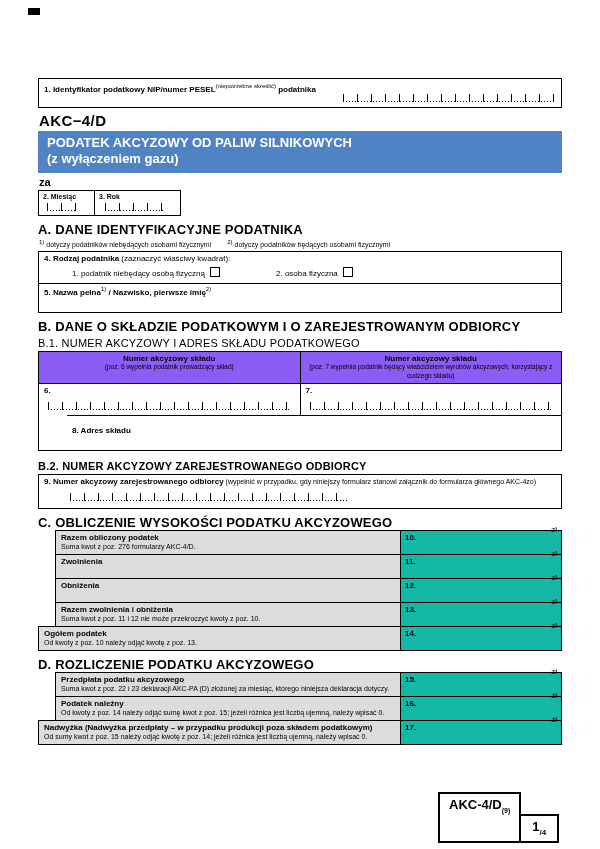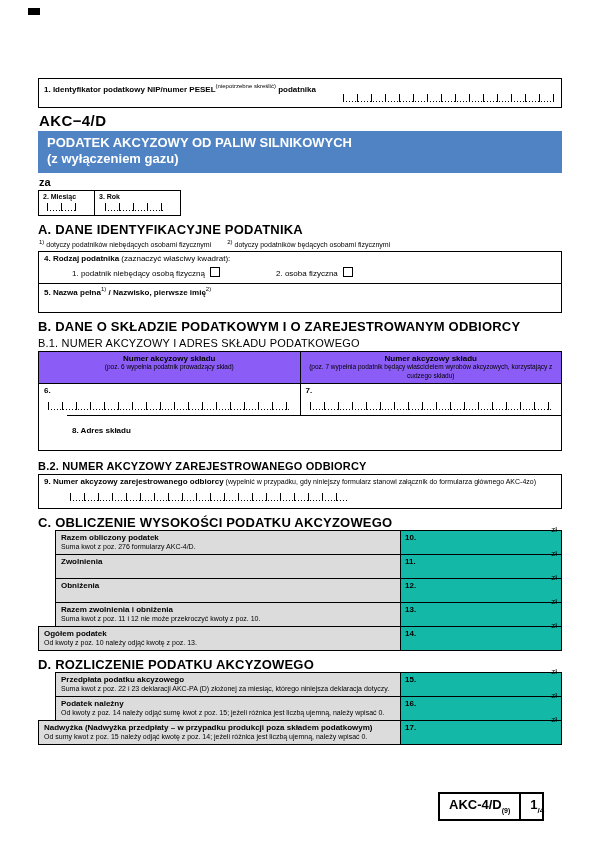--- a/index.html
+++ b/index.html
@@ -91,21 +91,21 @@
   .lbl { font-size:8px; font-weight:bold; }
   .dd { font-size:7px; margin-top:1px; }
   .val { width:162px; border:1px solid #000; margin-left:-1px; position:relative;
          box-sizing:border-box; background:#14b8a6; }
   .val .no { font-size:8px; font-weight:bold; padding:2px 0 0 4px; }
   .val .unit { position:absolute; right:4px; bottom:20px; font-size:8px; }
 
   .footer { position:absolute; left:438px; top:792px; display:flex; }
   .fb { border:2px solid #000; box-sizing:border-box; padding:3px 9px 4px;
         font-size:13px; font-weight:bold; background:#fff; }
-  .fb2 { border-left:none; width:23px; text-align:center; }
+  .fb2 { border-left:none; width:38px; text-align:center;margin-top:22px; }
   .sub9 { font-size:7px; }
   .psub { font-size:8px; }
 </style>
 </head>
 <body>
 
 <div class="mark"></div>
 
 <div class="content">
 

